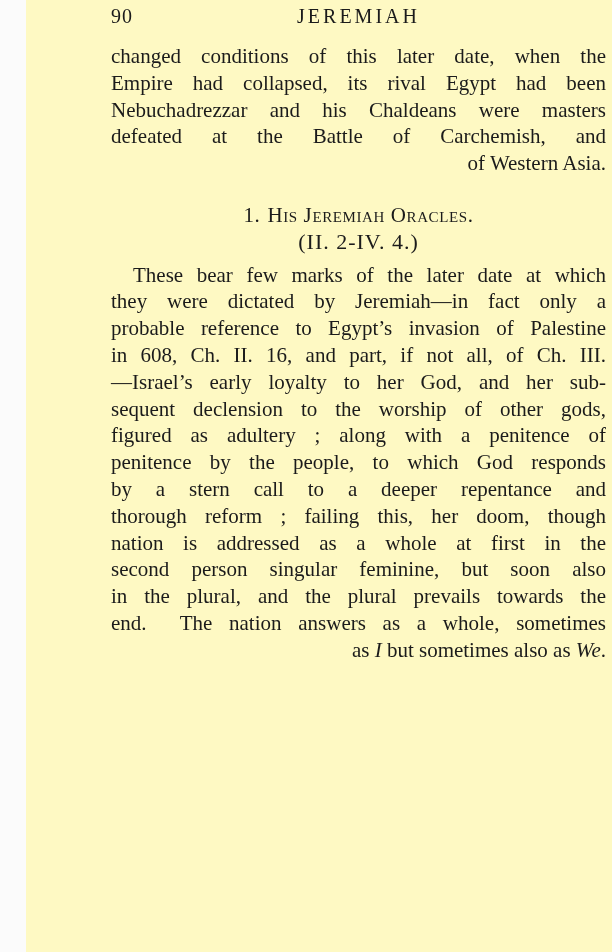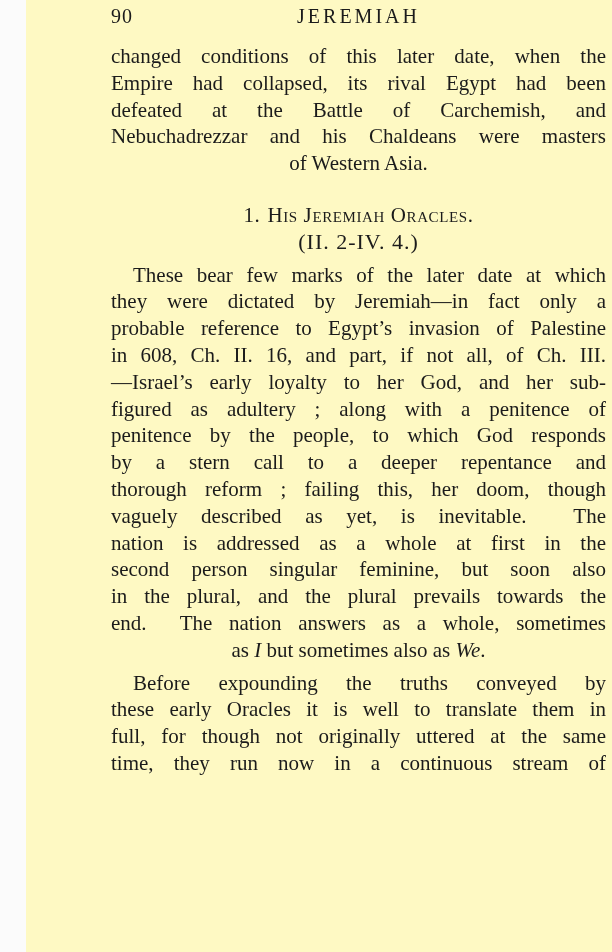--- a/index.html
+++ b/index.html
@@ -53,21 +53,21 @@
     line-height: 26.8px;
   }
   .para1 { margin-top: 15px; }
   .para2 { margin-top: 6px; }
   .para3 { margin-top: 6px; }
   .line {
     text-align: justify;
     text-align-last: justify;
   }
   .line.short {
-    text-align: center;
+    text-align: right;
     text-align-last: auto;
   }
   .indent { text-indent: 22px; }
   .italic { font-style: italic; }
   .section-heading {
     margin: 25px 0 0 0;
     text-align: center;
     font-size: 21px;
     line-height: 26.8px;
     font-weight: normal;
@@ -89,48 +89,42 @@
   <div class="text-col">
 
     <header class="page-header">
       <span class="page-number">90</span>
       <span class="running-title">JEREMIAH</span>
     </header>
 
     <div class="para para1">
       <div class="line">changed conditions of this later date, when the</div>
       <div class="line">Empire had collapsed, its rival Egypt had been</div>
+      <div class="line">Nebuchadrezzar and his Chaldeans were masters</div>
       <div class="line">defeated at the Battle of Carchemish, and</div>
-      <div class="line">Nebuchadrezzar and his Chaldeans were masters</div>
       <div class="line short">of Western Asia.</div>
     </div>
 
     <h2 class="section-heading"><span class="section-number">1.</span><span>His Jeremiah Oracles.</span></h2>
 
     <div class="section-ref">(II. 2-IV. 4.)</div>
 
     <div class="para para2">
       <div class="line indent">These bear few marks of the later date at which</div>
       <div class="line">they were dictated by Jeremiah—in fact only a</div>
       <div class="line">probable reference to Egypt’s invasion of Palestine</div>
       <div class="line">in 608, Ch. II. 16, and part, if not all, of Ch. III.</div>
       <div class="line">—Israel’s early loyalty to her God, and her sub-</div>
+      <div class="line">sequent declension to the worship of other gods,</div>
       <div class="line">figured as adultery ; along with a penitence of</div>
       <div class="line">penitence by the people, to which God responds</div>
       <div class="line">by a stern call to a deeper repentance and</div>
       <div class="line">thorough reform ; failing this, her doom, though</div>
-      <div class="line">vaguely described as yet, is inevitable.&nbsp; The</div>
       <div class="line">nation is addressed as a whole at first in the</div>
       <div class="line">second person singular feminine, but soon also</div>
       <div class="line">in the plural, and the plural prevails towards the</div>
       <div class="line">end.&nbsp; The nation answers as a whole, sometimes</div>
       <div class="line short"><span>as </span><span class="italic">I</span><span> but sometimes also as </span><span class="italic">We</span><span>.</span></div>
     </div>
 
-    <div class="para para3">
-      <div class="line indent">Before expounding the truths conveyed by</div>
-      <div class="line">these early Oracles it is well to translate them in</div>
-      <div class="line">full, for though not originally uttered at the same</div>
-      <div class="line">time, they run now in a continuous stream of</div>
-    </div>
 
   </div>
 </div>
 
 </body></html>

